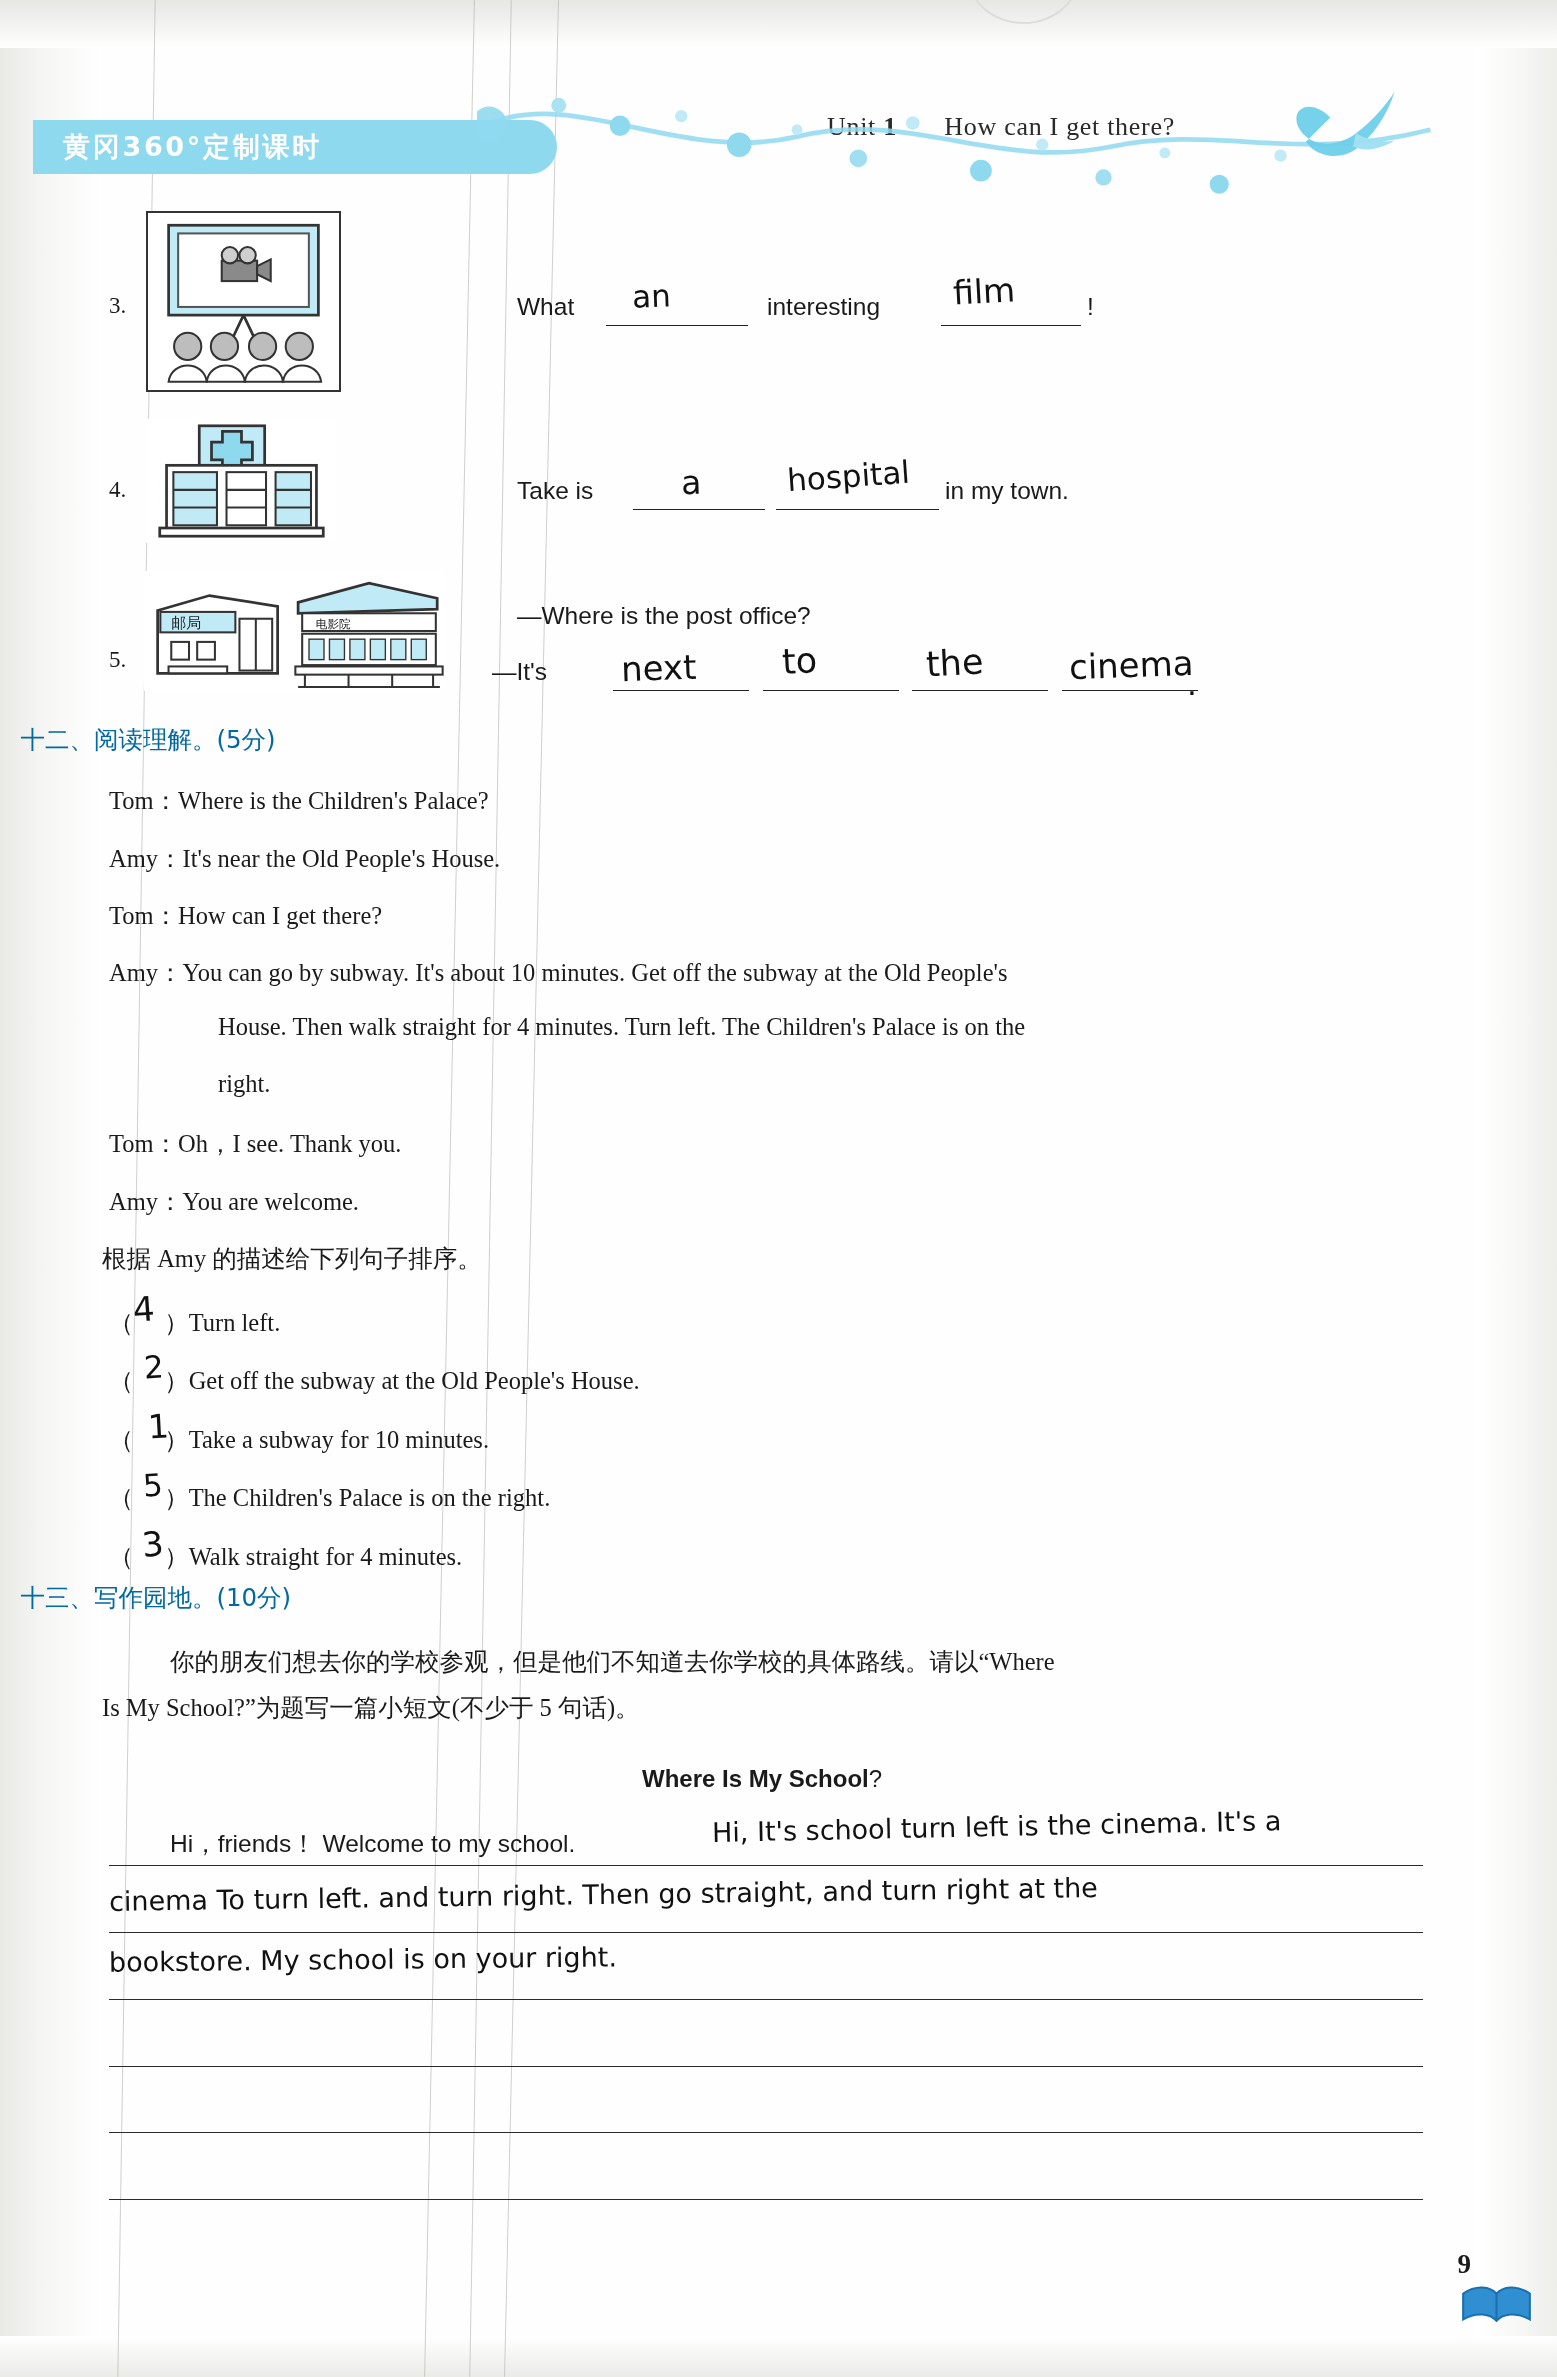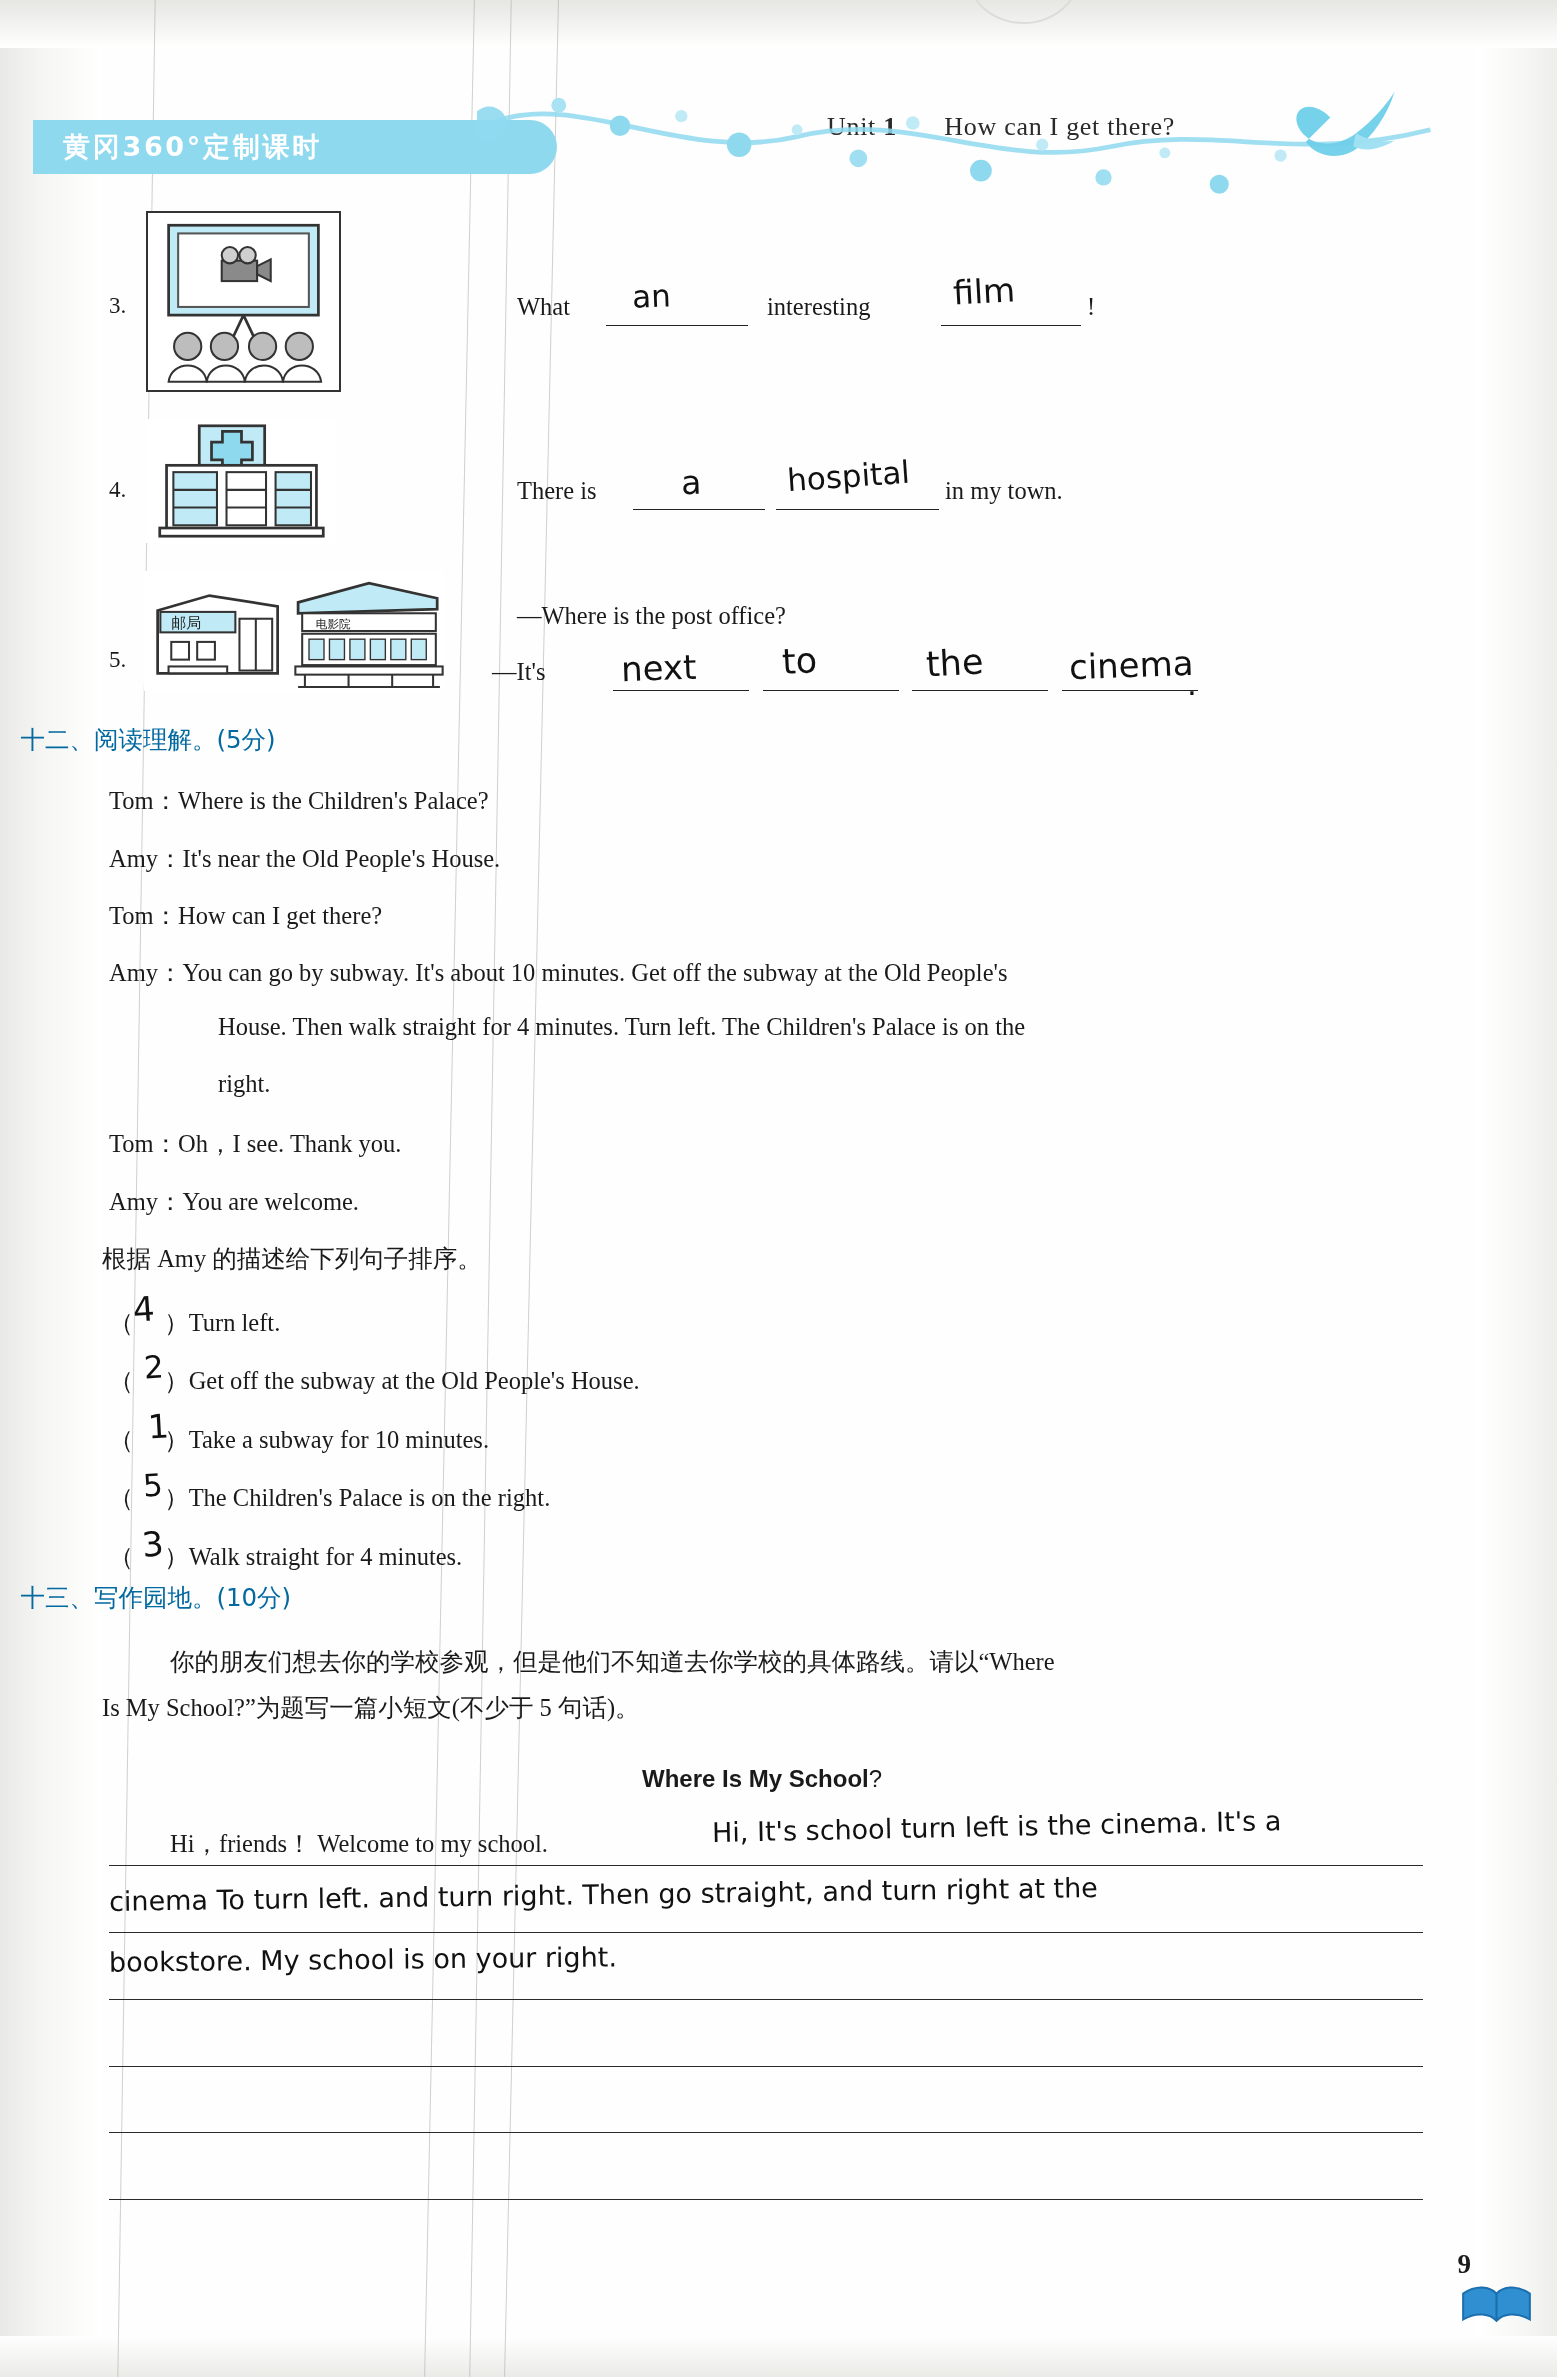--- a/index.html
+++ b/index.html
@@ -99,21 +99,21 @@
 
   
   .q-num {
     position: absolute;
     font-size: 23px;
     font-family: "Liberation Serif", serif;
   }
   .sent {
     position: absolute;
     font-size: 24.5px;
-    font-family: Liberation Serif, serif;
+    font-family: Liberation Sans, sans-serif;
     white-space: nowrap;
   }
   .blank-line {
     position: absolute;
     height: 1.4px;
     background: #222;
   }
   .hand {
     position: absolute;
     font-family: "DejaVu Sans", sans-serif;
@@ -279,21 +279,21 @@
       <rect x="118" y="78" width="58" height="78" fill="#ffffff" stroke="#333" stroke-width="3"></rect>
       <line x1="118" y1="104" x2="176" y2="104" stroke="#333" stroke-width="3"></line>
       <line x1="118" y1="130" x2="176" y2="130" stroke="#333" stroke-width="3"></line>
       <rect x="190" y="78" width="52" height="78" fill="#bfeaf6" stroke="#333" stroke-width="3"></rect>
       <line x1="190" y1="104" x2="242" y2="104" stroke="#333" stroke-width="3"></line>
       <line x1="190" y1="130" x2="242" y2="130" stroke="#333" stroke-width="3"></line>
       <rect x="20" y="160" width="240" height="12" fill="#ffffff" stroke="#333" stroke-width="4"></rect>
     </svg>
   </div>
 
-  <div class="sent" style="left:517px; top:477px;">There is</div>
+  <div class="sent" style="left:517px; top:477px;">Take is</div>
   <div class="blank-line" style="left:633px; top:509px; width:132px;"></div>
   <div class="hand" style="left:681px; top:463px; font-size:33px; transform:rotate(-2deg);">a</div>
   <div class="blank-line" style="left:776px; top:509px; width:163px;"></div>
   <div class="hand" style="left:787px; top:458px; font-size:31px; transform:rotate(-4deg);">hospital</div>
   <div class="sent" style="left:945px; top:477px;">in my town.</div>
 
   <div class="q-num" style="left:109px; top:647px;">5.</div>
 
   <div class="pic" style="left:144px; top:571px; width:300px; height:120px; border:none;">
     <svg viewBox="0 0 440 176" width="300" height="120">

